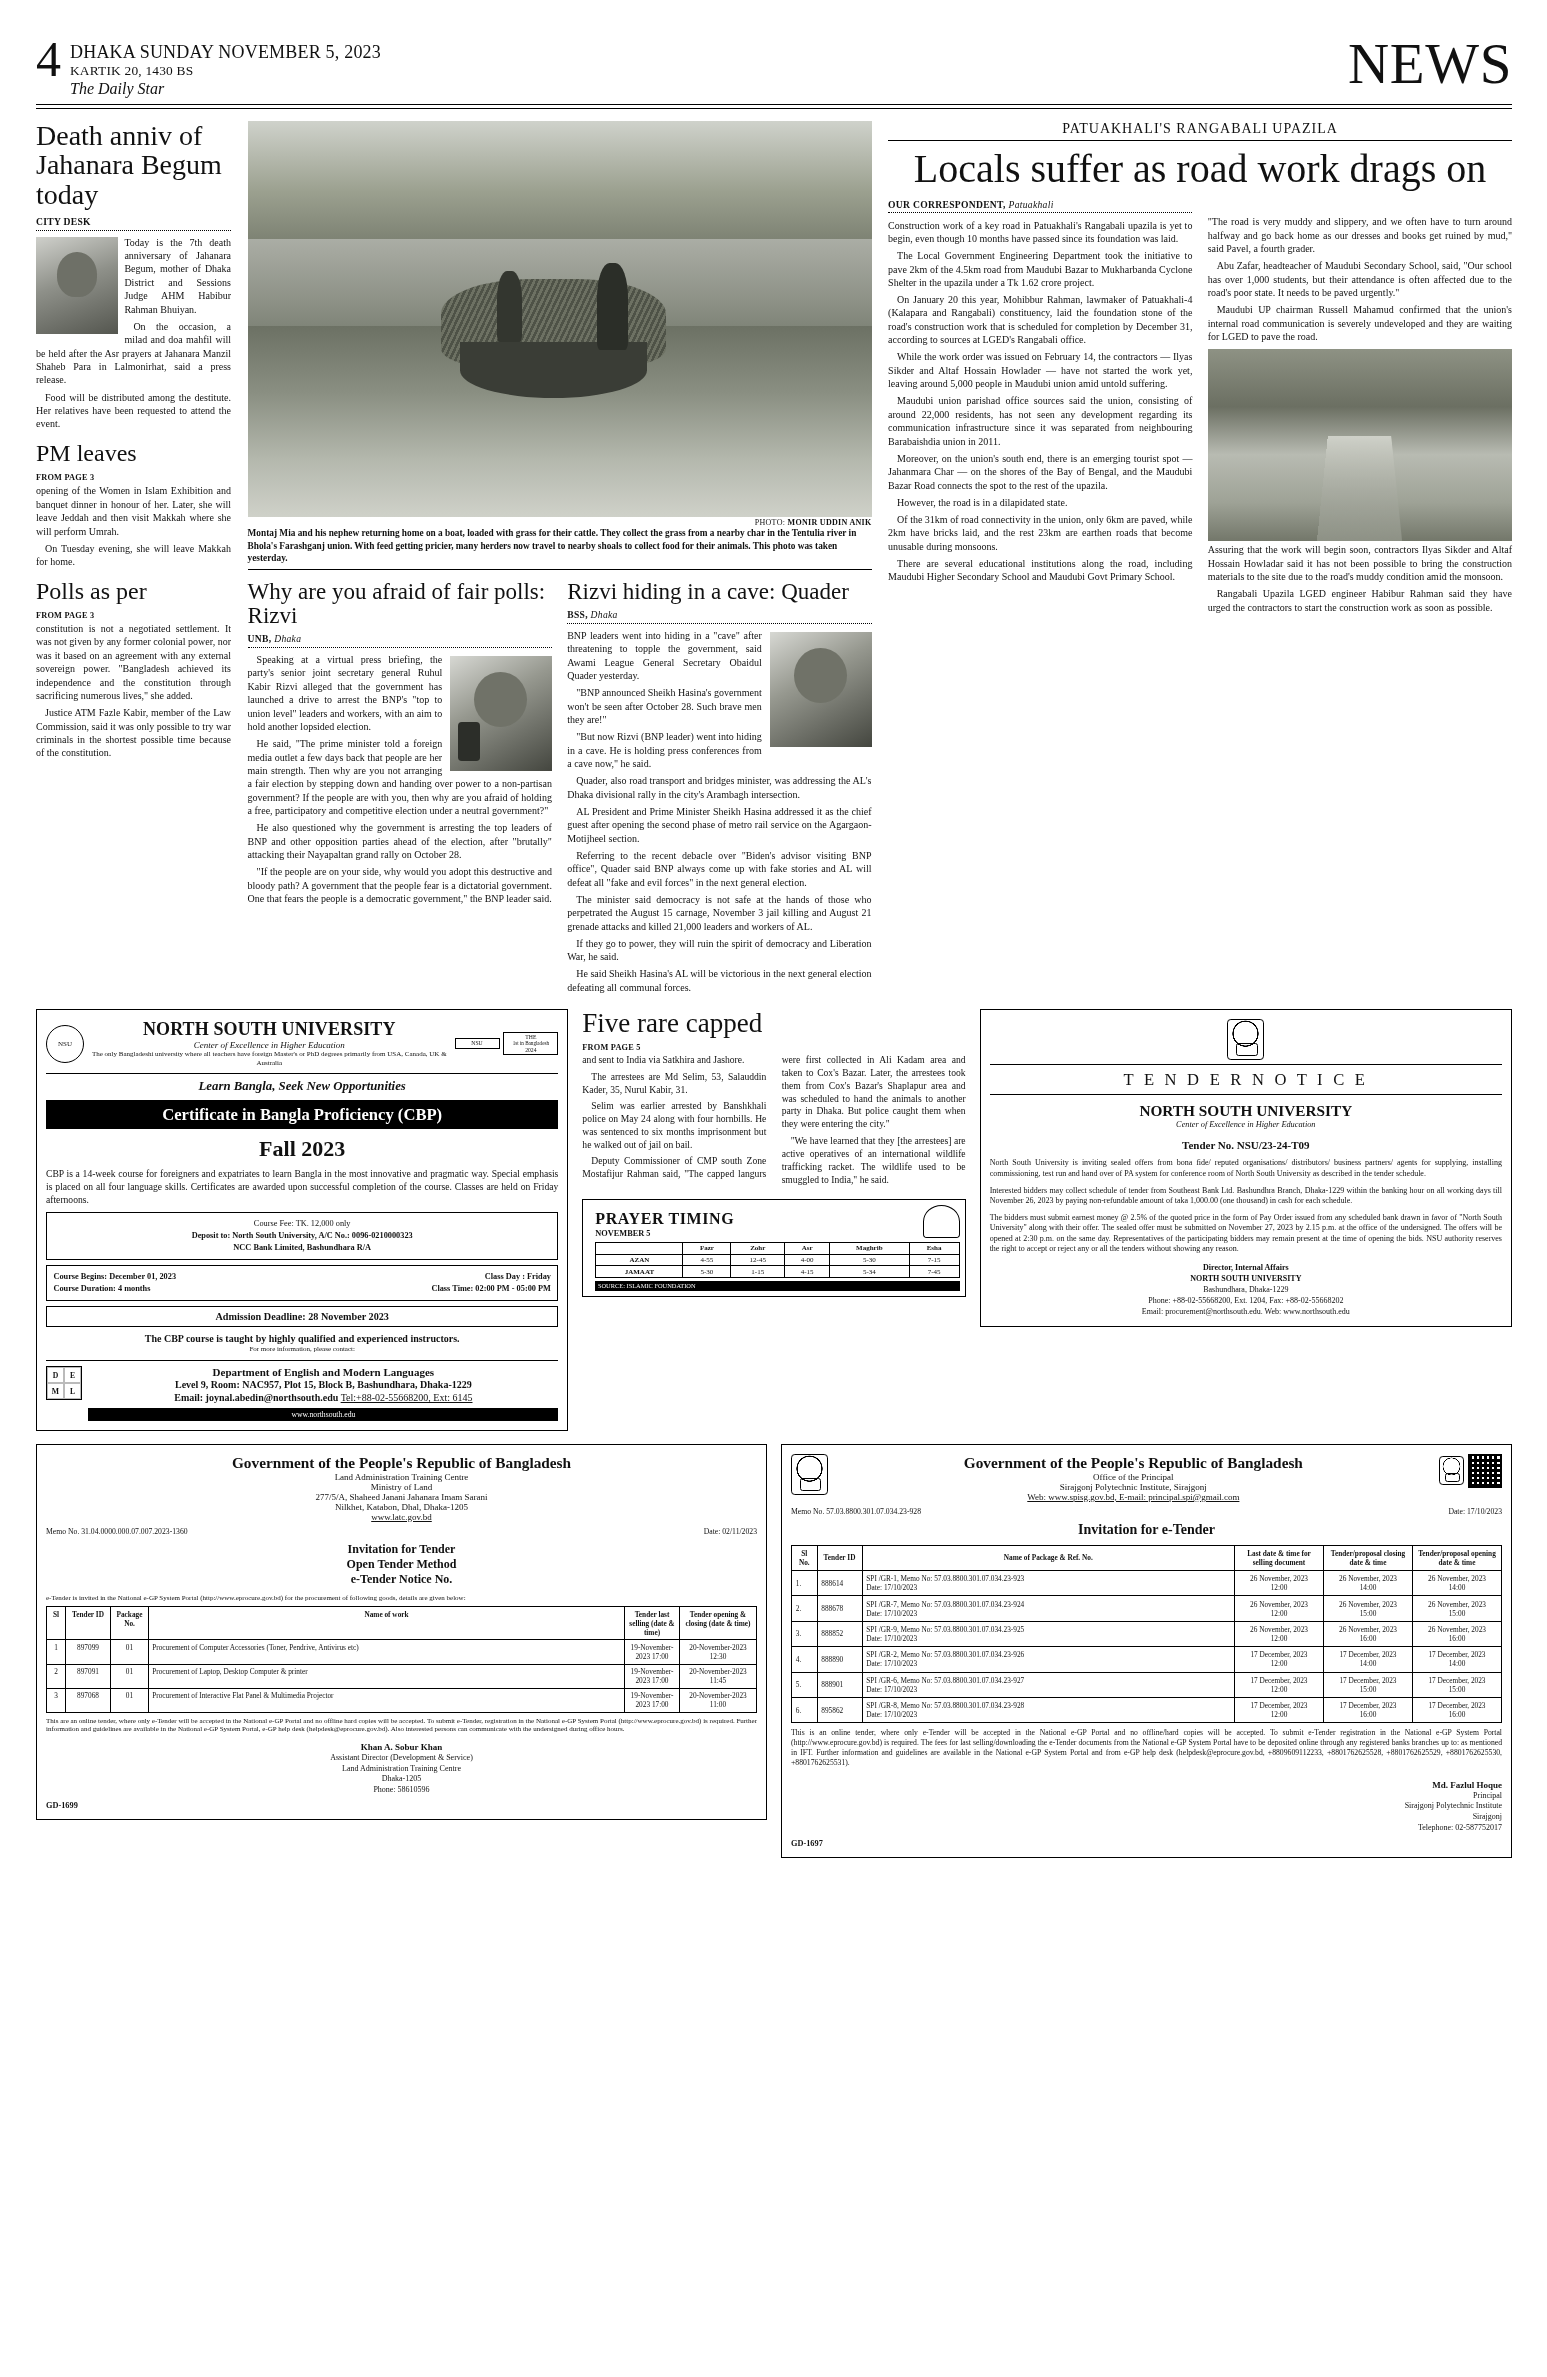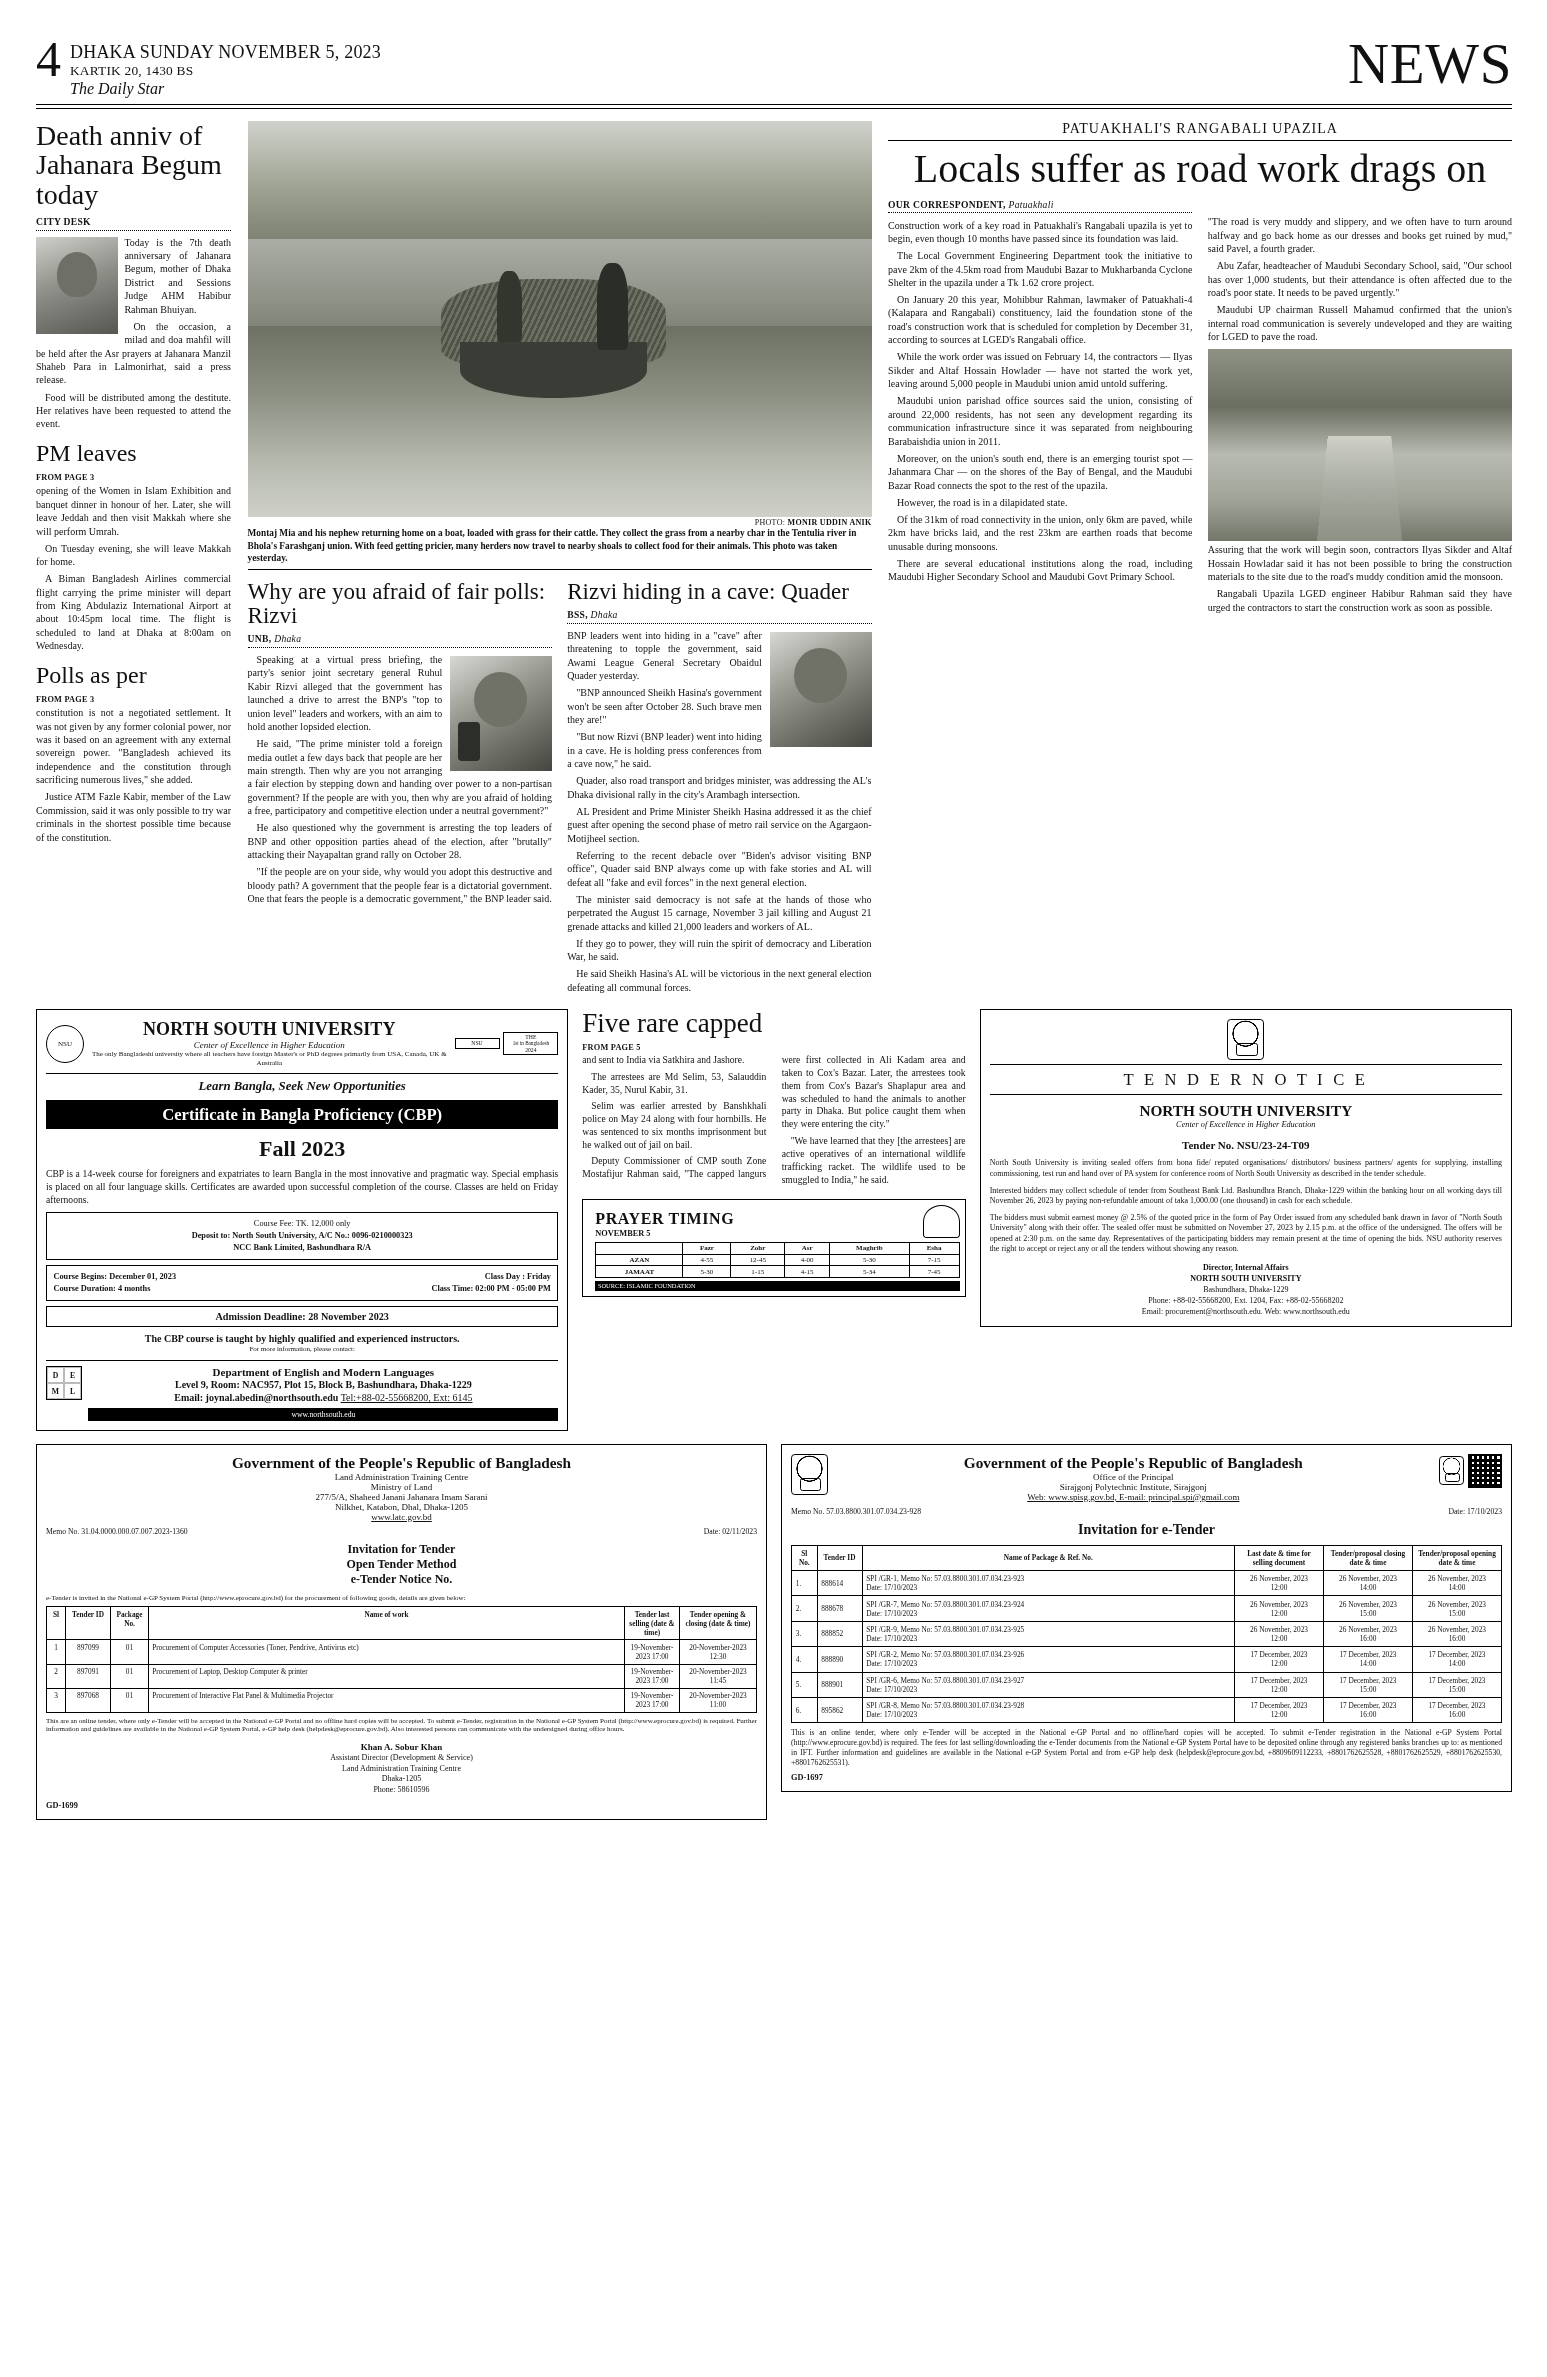--- a/index.html
+++ b/index.html
@@ -317,21 +317,20 @@
         <p class="first">Today is the 7th death anniversary of Jahanara Begum, mother of Dhaka District and Sessions Judge AHM Habibur Rahman Bhuiyan.</p>
         <p>On the occasion, a milad and doa mahfil will be held after the Asr prayers at Jahanara Manzil Shaheb Para in Lalmonirhat, said a press release.</p>
         <p>Food will be distributed among the destitute. Her relatives have been requested to attend the event.</p>
       </div>
 
       <h2 class="headline" style="font-size:24px;margin-top:10.2px;">PM leaves</h2>
       <div class="cont-note">FROM PAGE 3</div>
       <div class="body-text">
         <p class="first">opening of the Women in Islam Exhibition and banquet dinner in honour of her. Later, she will leave Jeddah and then visit Makkah where she will perform Umrah.</p>
         <p>On Tuesday evening, she will leave Makkah for home.</p>
-        <p>A Biman Bangladesh Airlines commercial flight carrying the prime minister will depart from King Abdulaziz International Airport at about 10:45pm local time. The flight is scheduled to land at Dhaka at 8:00am on Wednesday.</p>
       </div>
 
       <h2 class="headline" style="font-size:24px;margin-top:10.2px;">Polls as per</h2>
       <div class="cont-note">FROM PAGE 3</div>
       <div class="body-text">
         <p class="first">constitution is not a negotiated settlement. It was not given by any former colonial power, nor was it based on an agreement with any external sovereign power. "Bangladesh achieved its independence and the constitution through sacrificing numerous lives," she added.</p>
         <p>Justice ATM Fazle Kabir, member of the Law Commission, said it was only possible to try war criminals in the shortest possible time because of the constitution.</p>
       </div>
     </div>
 
@@ -724,18 +723,25 @@
           <td style="white-space:pre-line;text-align:center">17 December, 2023
 12:00</td>
           <td style="white-space:pre-line;text-align:center">17 December, 2023
 16:00</td>
           <td style="white-space:pre-line;text-align:center">17 December, 2023
 16:00</td>
         </tr>
       </tbody>
         </table>
       <div class="tiny-note" style="margin-top:5.1px;font-size:7.7px;">This is an online tender, where only e-Tender will be accepted in the National e-GP Portal and no offline/hard copies will be accepted. To submit e-Tender registration in the National e-GP System Portal (http://www.eprocure.gov.bd) is required. The fees for last selling/downloading the e-Tender documents from the National e-GP System Portal have to be deposited online through any registered banks branches up to: as mentioned in IFT. Further information and guidelines are available in the National e-GP System Portal and from e-GP   help desk (helpdesk@eprocure.gov.bd, +8809609112233, +8801762625528, +8801762625529, +8801762625530, +8801762625531).</div>
+      <div class="sig" style="text-align:right;margin-top:10.2px;">
+        <div class="name">Md. Fazlul Hoque</div>
+        <div>Principal</div>
+        <div>Sirajgonj Polytechnic Institute</div>
+        <div>Sirajgonj</div>
+        <div>Telephone: 02-587752017</div>
+      </div>
       <div class="gd">GD-1697</div>
     </div>
   </div>
 
 </div>
 
 
 </body></html>

